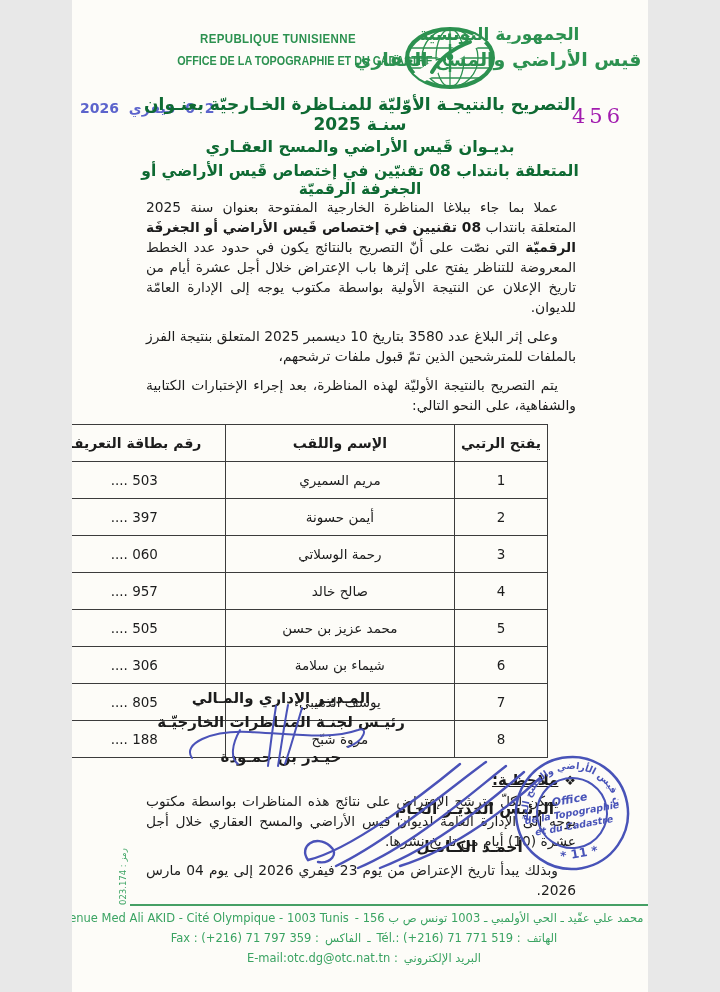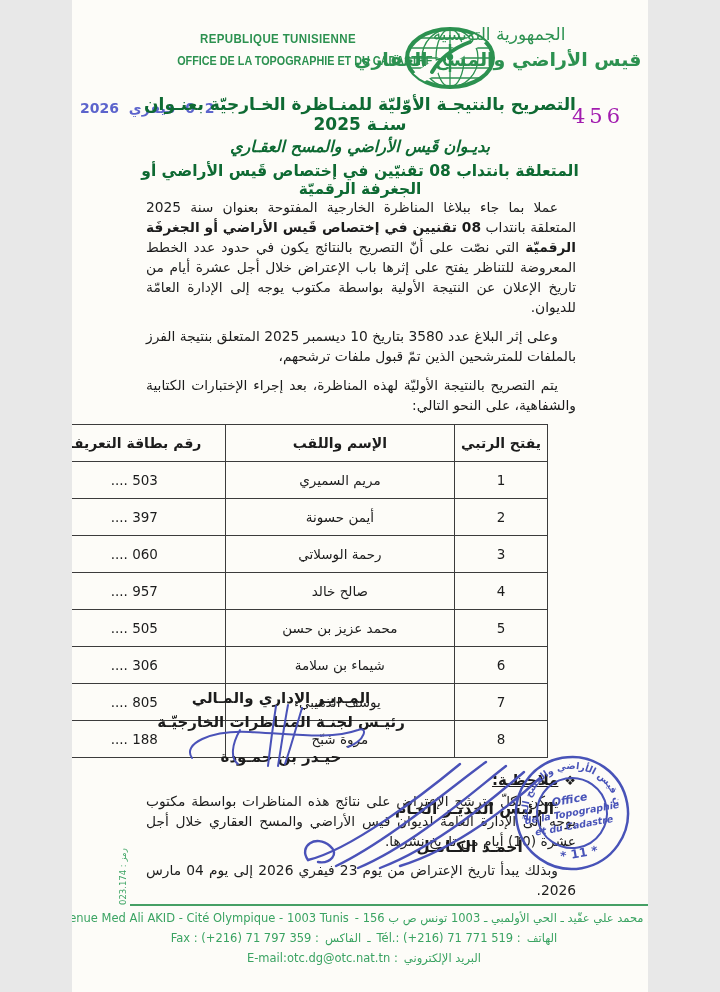--- a/index.html
+++ b/index.html
@@ -9,32 +9,32 @@
     background: #fdfcf8; overflow: hidden; margin: 0 auto;
     font-family: "DejaVu Sans", sans-serif; color: #1c1c1c;
   }
 
   
   .hdr-left { position: absolute; left: 80px; top: 32px; width: 252px; text-align: center; color: #2c9150; font-family: "Liberation Sans", sans-serif; }
   .hdr-fr1 { font-size: 12.5px; font-weight: 700; letter-spacing: .4px; white-space: nowrap; transform: scaleX(.92); }
   .hdr-fr2 { font-size: 13.5px; font-weight: 800; margin-top: 7px; white-space: nowrap; transform: scaleX(.80); }
   .logo { position: absolute; left: 332px; top: 26px; width: 92px; height: 64px; }
   .hdr-right { position: absolute; right: 4px; top: 24px; width: 290px; text-align: center; color: #2c9150; }
-  .hdr-ar1 { font-size: 17px; font-weight: 400; white-space: nowrap; }
+  .hdr-ar1 { font-size: 17px; font-weight: 700; white-space: nowrap; }
   .hdr-ar2 { font-size: 19px; font-weight: 700; margin-top: 4px; white-space: nowrap; transform: scaleY(.95); }
 
   
   .date-stamp { position: absolute; left: 8px; top: 100px; width: 160px; color: #5c64cc; font-size: 14px; font-weight: 600; letter-spacing: 1px; word-spacing: 5px; text-align: left; }
   .ref-num { position: absolute; right: 24px; top: 104px; color: #a21caf; font-family: "DejaVu Serif", serif; font-size: 21px; letter-spacing: 4px; }
   .side-code { position: absolute; left: 46px; top: 905px; transform: rotate(-90deg); transform-origin: 0 0; font-size: 8.5px; color: #3aa362; white-space: nowrap; }
 
   
   .title { position: absolute; left: 60px; right: 60px; top: 94px; text-align: center; color: #0e6a33; font-weight: 800; direction: rtl; }
   .t1 { font-size: 17px; }
-  .t2 { font-size: 16px; margin-top: 3px; font-style: italic; }
+  .t2 { font-size: 16px; margin-top: 3px; }
   .t3 { font-size: 15.5px; margin-top: 6px; }
 
   
   .content { position: absolute; top: 197px; right: 72px; left: 74px; direction: rtl; font-size: 13.8px; line-height: 20px; text-align: justify; }
   .content p { margin: 0 0 9px; text-indent: 18px; }
   .content b { font-weight: 800; }
 
   table.results { border-collapse: collapse; width: 505px; margin: 3px 28px 0 0; }
   .results th, .results td { border: 1px solid #3c3c3c; text-align: center; padding: 8px 4px; height: 20px; font-size: 13.5px; }
   .results th { font-weight: 700; height: 23px; font-size: 14px; }

